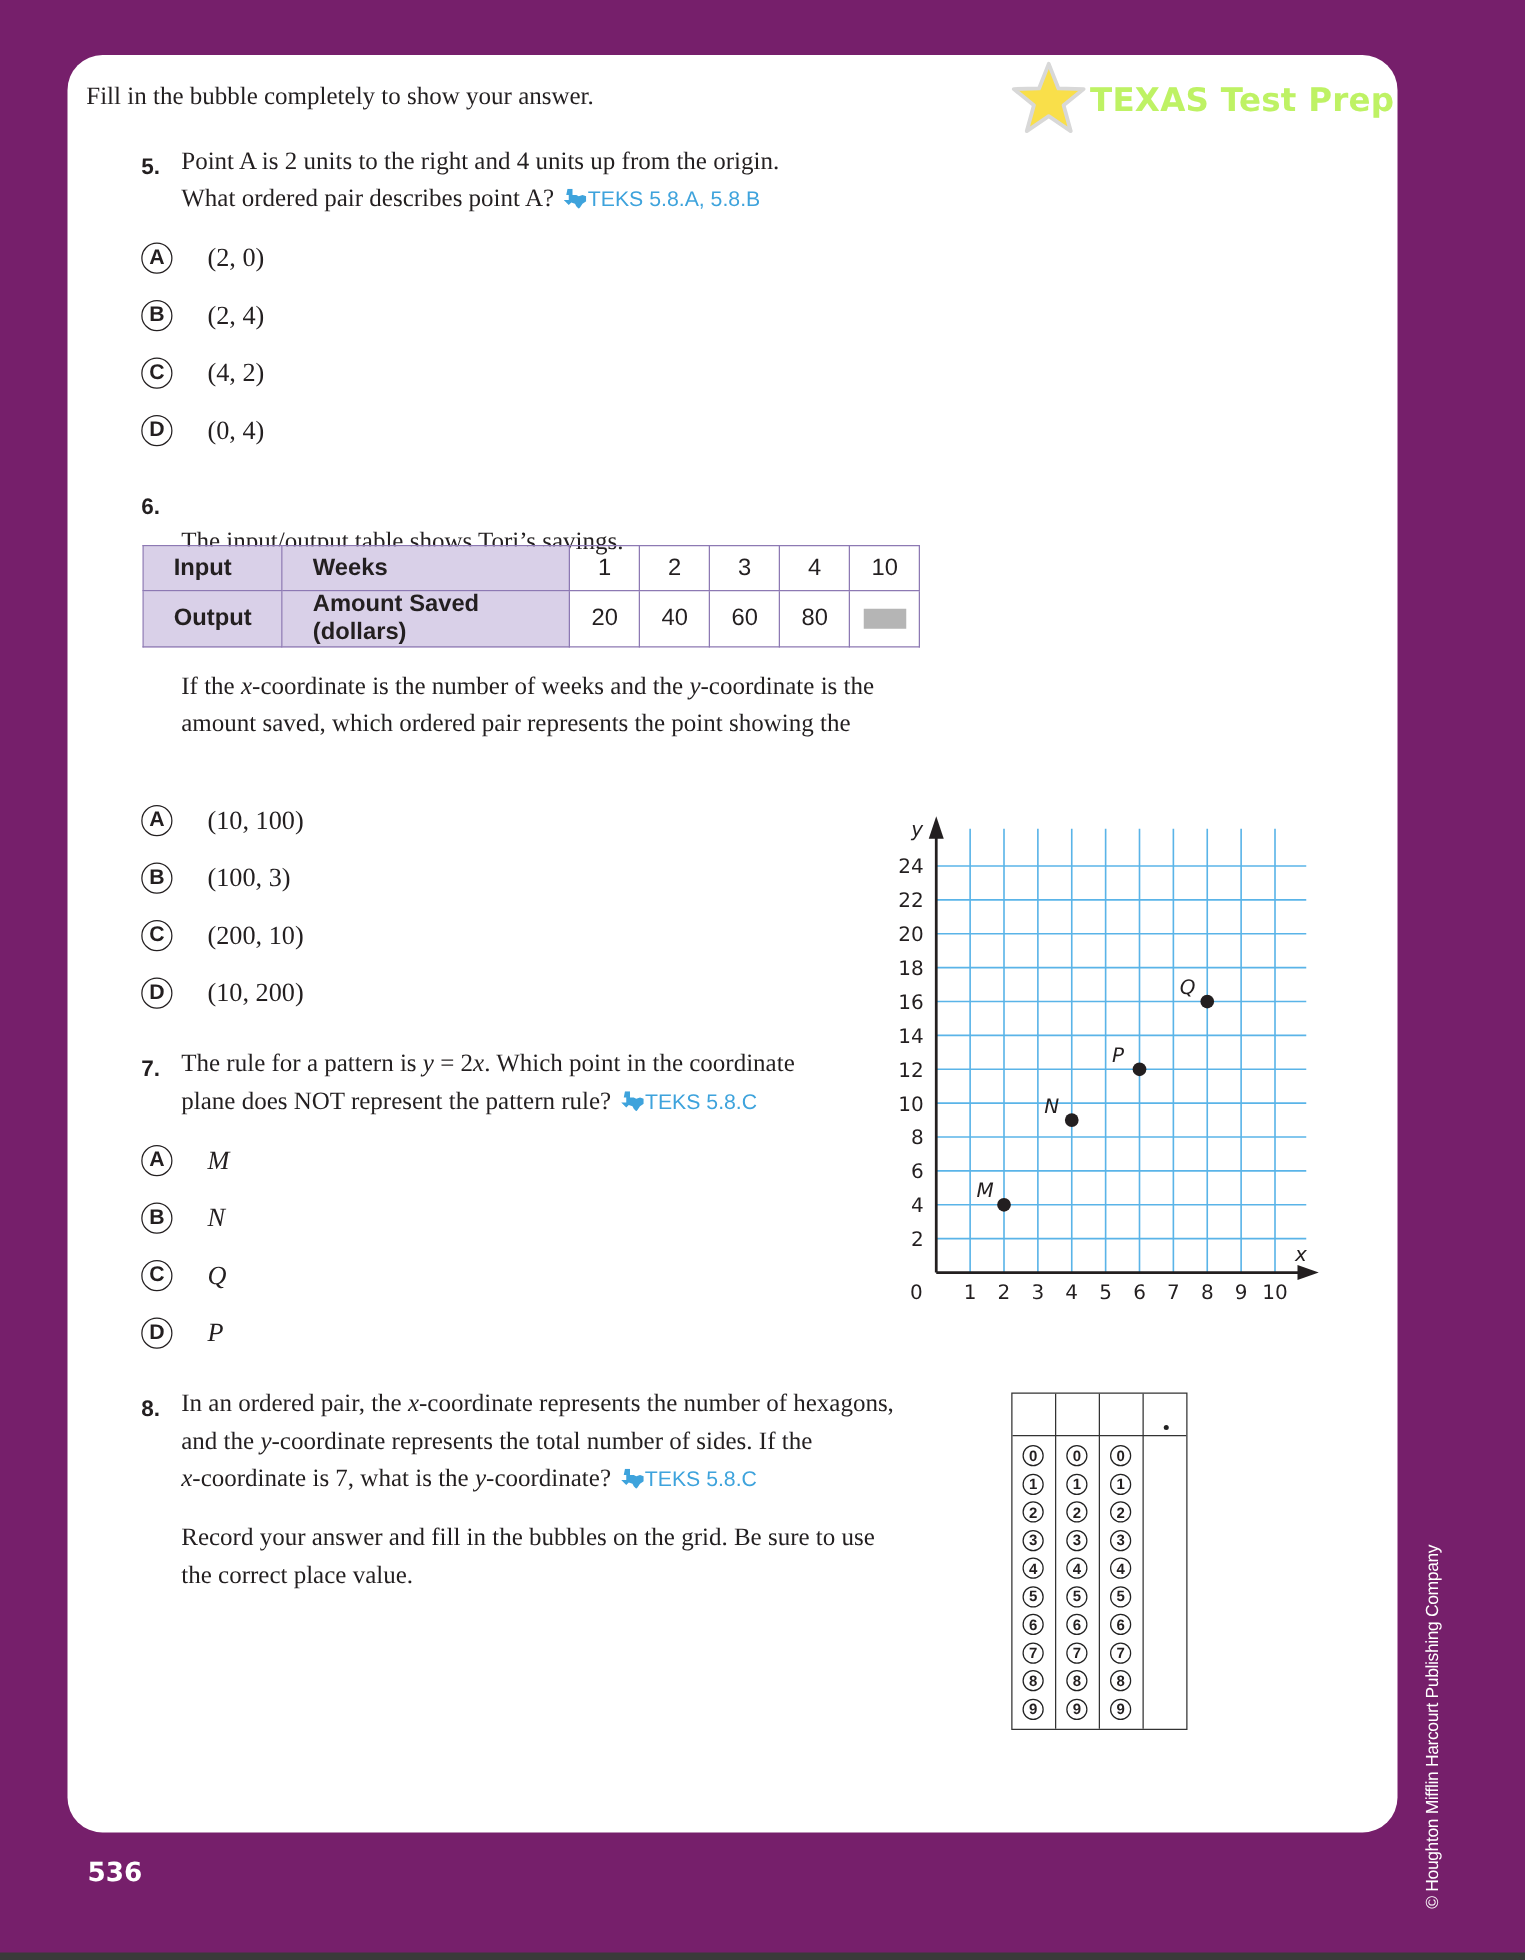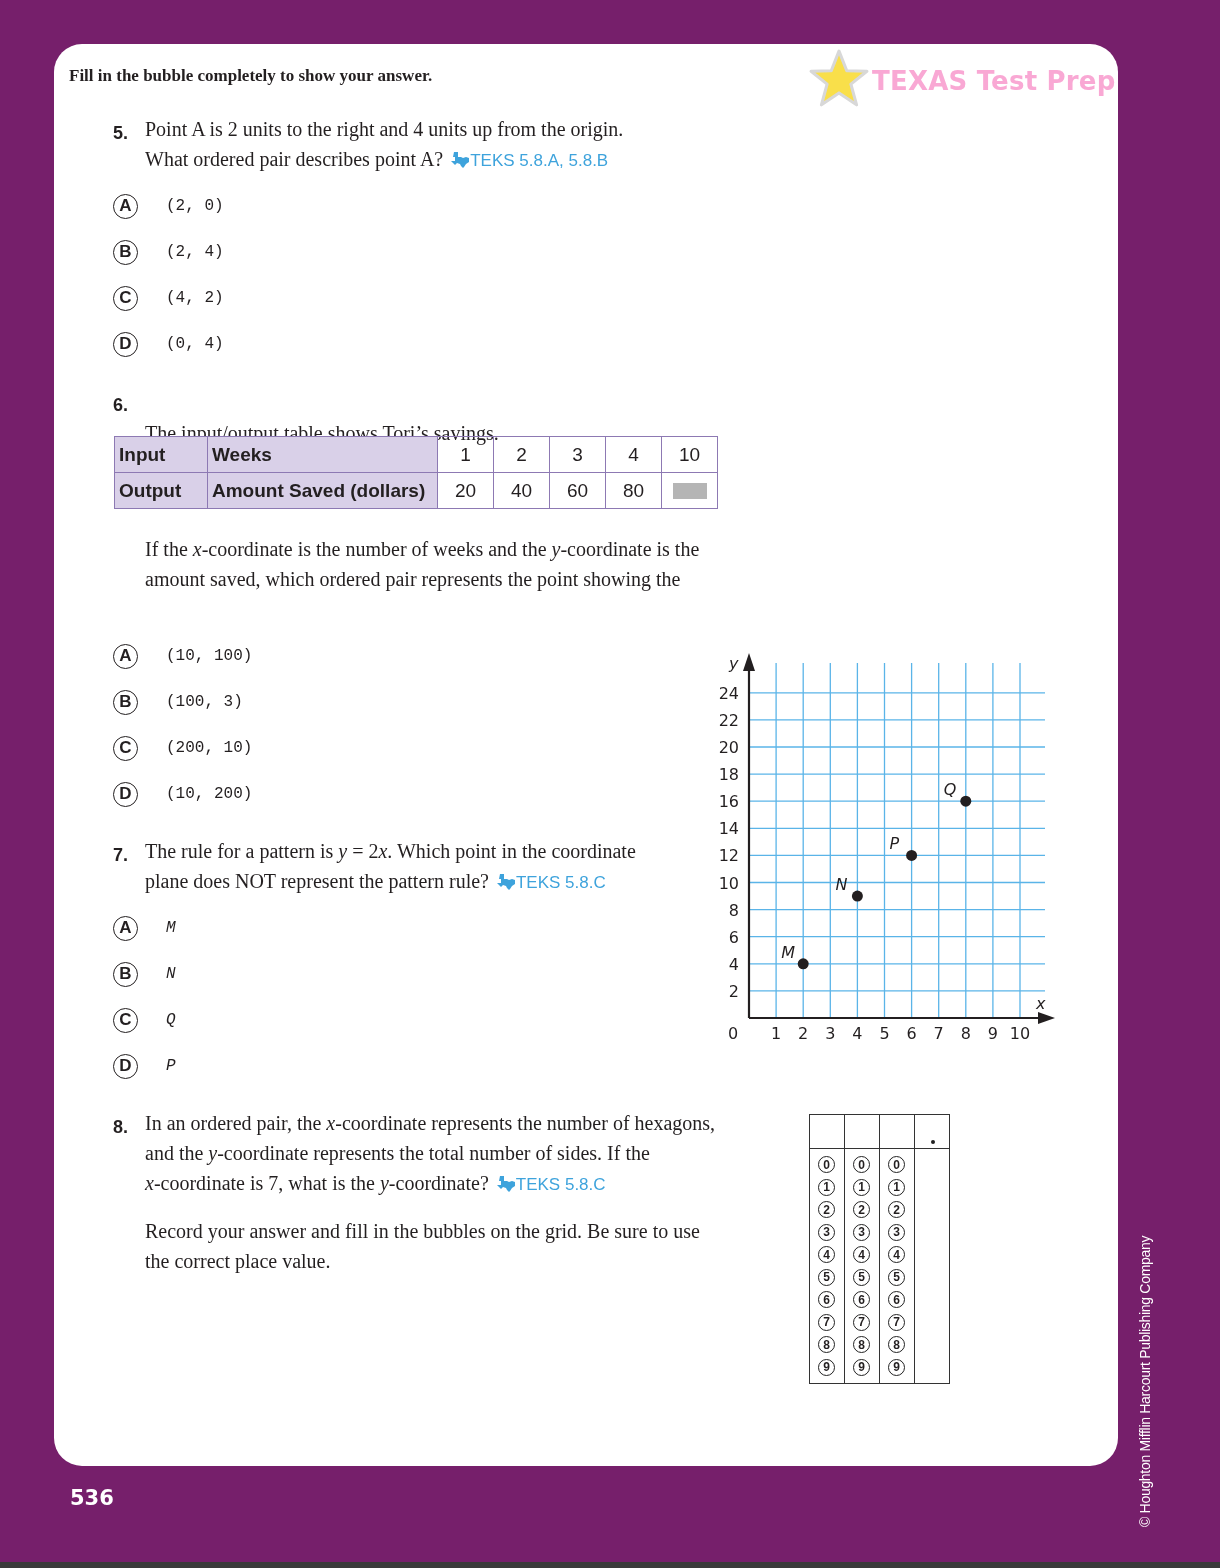--- a/index.html
+++ b/index.html
@@ -14,30 +14,30 @@
     position: absolute; left: 0; top: 1562px; width: 1220px; height: 6px;
     background: #3a3a3a;
   }
   .page {
     position: absolute; left: 54px; top: 44px; width: 1064px; height: 1422px;
     background: #fff; border-radius: 28px;
   }
 
   .instructions {
     position: absolute; left: 69px; top: 66px;
-    font-family: "Liberation Serif", serif; font-weight: bold; font-size: 17px;
+    font-family: "Liberation Serif", serif; font-weight: normal; font-size: 20px;
   }
   .brand {
     position: absolute; left: 808px; top: 48px; height: 66px;
     display: flex; align-items: center;
   }
   .brand svg { width: 62px; height: 62px; }
   .brand-text {
     font-family: "DejaVu Sans", sans-serif; font-weight: bold;
-    font-size: 26px; color: #f9a8d4; margin-left: 2px; letter-spacing: 0.2px;
+    font-size: 26px; color: #bef264; margin-left: 2px; letter-spacing: 0.2px;
   }
 
   .q { position: absolute; font-family: "Liberation Serif", serif; font-size: 20px; line-height: 30px; margin-left: 32px; }
   .q-num { position: absolute; font-family: "Liberation Sans", sans-serif; font-weight: bold; font-size: 18px; }
   .q-text { position: absolute; width: 700px; }
   .teks {
     font-family: "Liberation Sans", sans-serif; color: #3ea3dc; font-size: 17px;
     white-space: nowrap; margin-left: 6px;
   }
   .teks svg { width: 20px; height: 16px; vertical-align: -2px; margin-right: 1px; }
@@ -46,30 +46,30 @@
   .choice {
     position: absolute; display: flex; align-items: center; height: 28px;
   }
   .bubble {
     width: 25px; height: 25px; border: 1.8px solid #231f20; border-radius: 50%;
     display: flex; align-items: center; justify-content: center;
     font-family: "Liberation Sans", sans-serif; font-weight: bold; font-size: 17px;
     color: #231f20; cursor: pointer; background: #fff;
   }
   .choice-text {
-    margin-left: 28px; font-family: Liberation Mono, monospace; font-size: 16px;
+    margin-left: 28px; font-family: Liberation Serif, serif; font-size: 21px;
   }
 
   
   .io-table {
     position: absolute; left: 114px; top: 436px; border-collapse: collapse;
     font-family: "Liberation Sans", sans-serif; font-size: 19px;
   }
   .io-table td {
-    border: 1.5px solid #8d79b3; height: 36px; padding: 0 4px;
+    border: 1.5px solid #8d79b3; height: 36px; padding: 0 24px;
   }
   .io-table td.hdr { background: #d9d0e8; font-weight: bold; font-stretch: condensed; }
   .io-table td.num { text-align: center; width: 56px; padding: 0; }
   .blank-box { display: inline-block; width: 34px; height: 16px; background: #b5b5b5; vertical-align: middle; }
 
   
   .chart { position: absolute; left: 700px; top: 645px; width: 360px; height: 410px; }
   .chart svg { width: 360px; height: 410px; }
 
   

